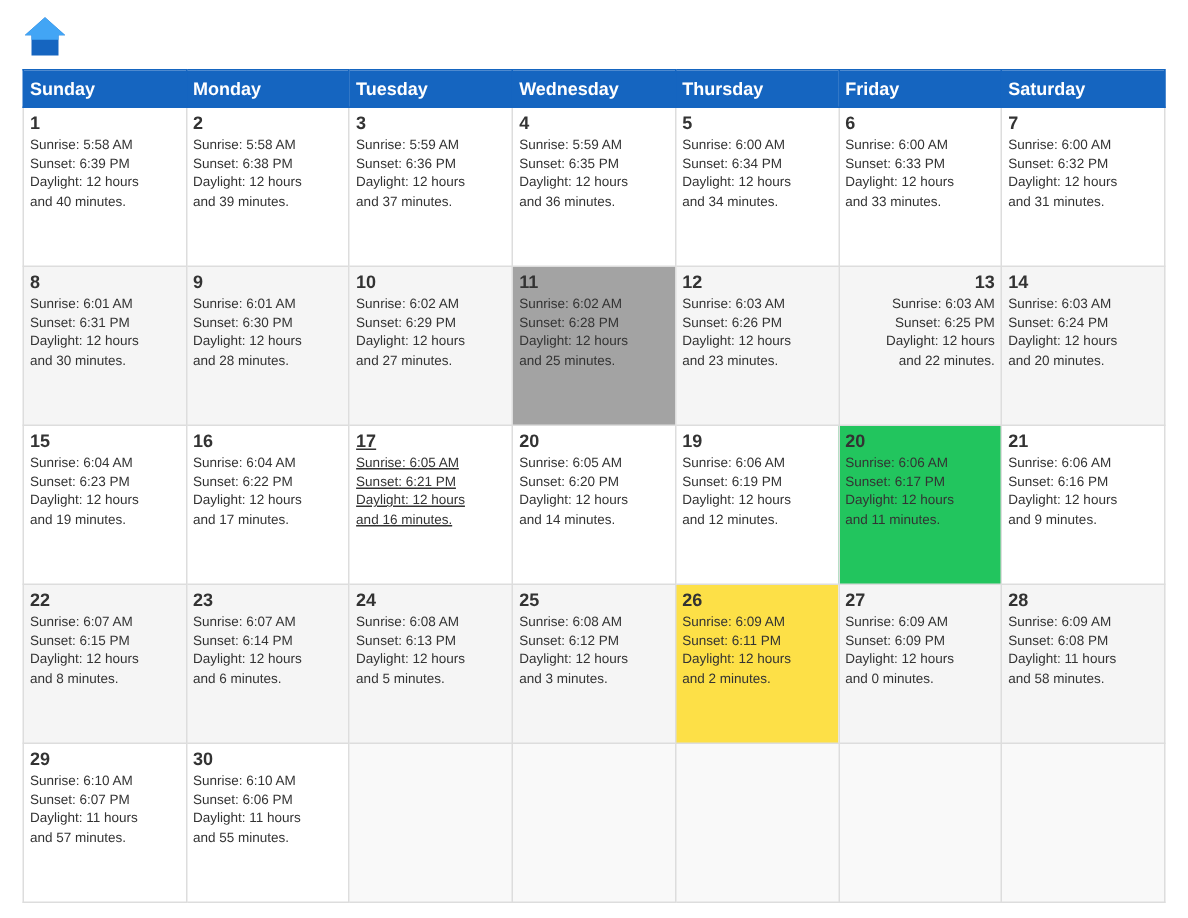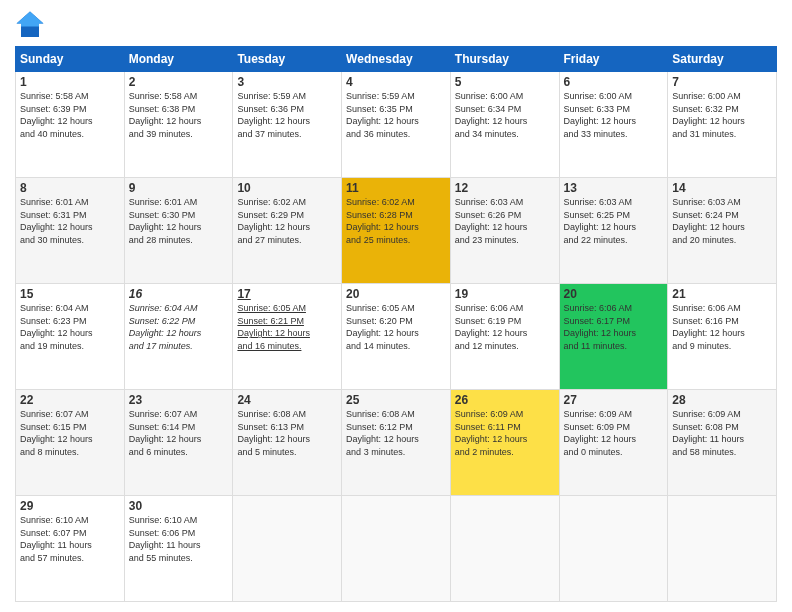--- a/index.html
+++ b/index.html
@@ -196,35 +196,35 @@
 Daylight: 12 hours
 and 28 minutes.</div>
           </td>
           <td style="background-color: rgb(245, 245, 245);">
             <span class="day-num">10</span>
             <div class="day-info" style="white-space: pre-line;">Sunrise: 6:02 AM
 Sunset: 6:29 PM
 Daylight: 12 hours
 and 27 minutes.</div>
           </td>
-          <td style="background-color: #eab308;">
+          <td style="background-color: #a3a3a3;">
             <span class="day-num">11</span>
             <div class="day-info" style="white-space: pre-line;">Sunrise: 6:02 AM
 Sunset: 6:28 PM
 Daylight: 12 hours
 and 25 minutes.</div>
           </td>
           <td style="background-color: rgb(245, 245, 245);">
             <span class="day-num">12</span>
             <div class="day-info" style="white-space: pre-line;">Sunrise: 6:03 AM
 Sunset: 6:26 PM
 Daylight: 12 hours
 and 23 minutes.</div>
           </td>
-          <td style="background-color: rgb(245, 245, 245);">
+          <td style="background-color: rgb(245, 245, 245); text-align: right;">
             <span class="day-num">13</span>
             <div class="day-info" style="white-space: pre-line;">Sunrise: 6:03 AM
 Sunset: 6:25 PM
 Daylight: 12 hours
 and 22 minutes.</div>
           </td>
           <td style="background-color: rgb(245, 245, 245);">
             <span class="day-num">14</span>
             <div class="day-info" style="white-space: pre-line;">Sunrise: 6:03 AM
 Sunset: 6:24 PM
@@ -233,21 +233,21 @@
           </td>
         </tr>
         <tr>
           <td style="background-color: rgb(255, 255, 255);">
             <span class="day-num">15</span>
             <div class="day-info" style="white-space: pre-line;">Sunrise: 6:04 AM
 Sunset: 6:23 PM
 Daylight: 12 hours
 and 19 minutes.</div>
           </td>
-          <td style="background-color: rgb(255, 255, 255); font-style: italic;">
+          <td style="background-color: rgb(255, 255, 255);">
             <span class="day-num">16</span>
             <div class="day-info" style="white-space: pre-line;">Sunrise: 6:04 AM
 Sunset: 6:22 PM
 Daylight: 12 hours
 and 17 minutes.</div>
           </td>
           <td style="background-color: rgb(255, 255, 255); text-decoration: underline;">
             <span class="day-num">17</span>
             <div class="day-info" style="white-space: pre-line;">Sunrise: 6:05 AM
 Sunset: 6:21 PM

